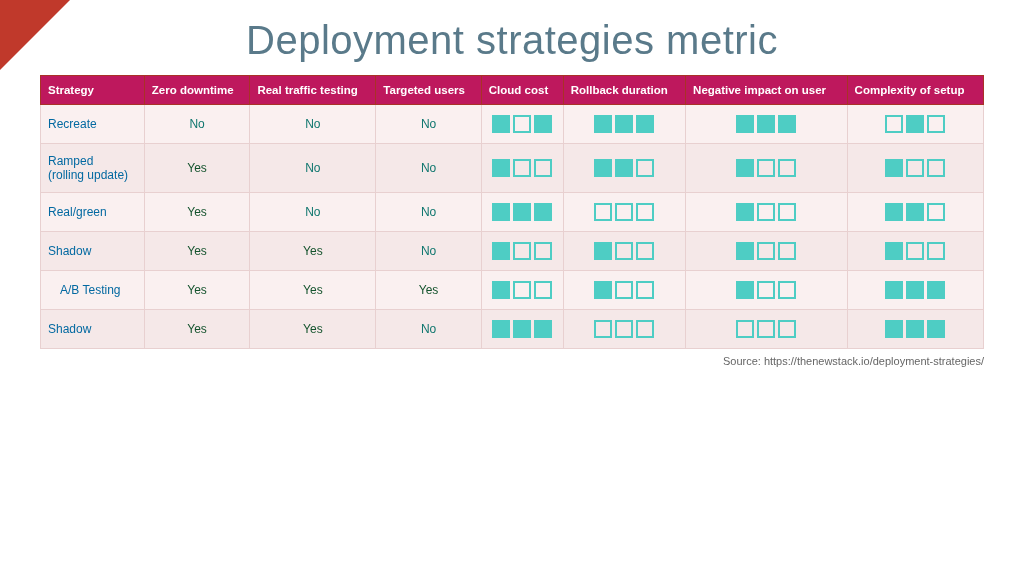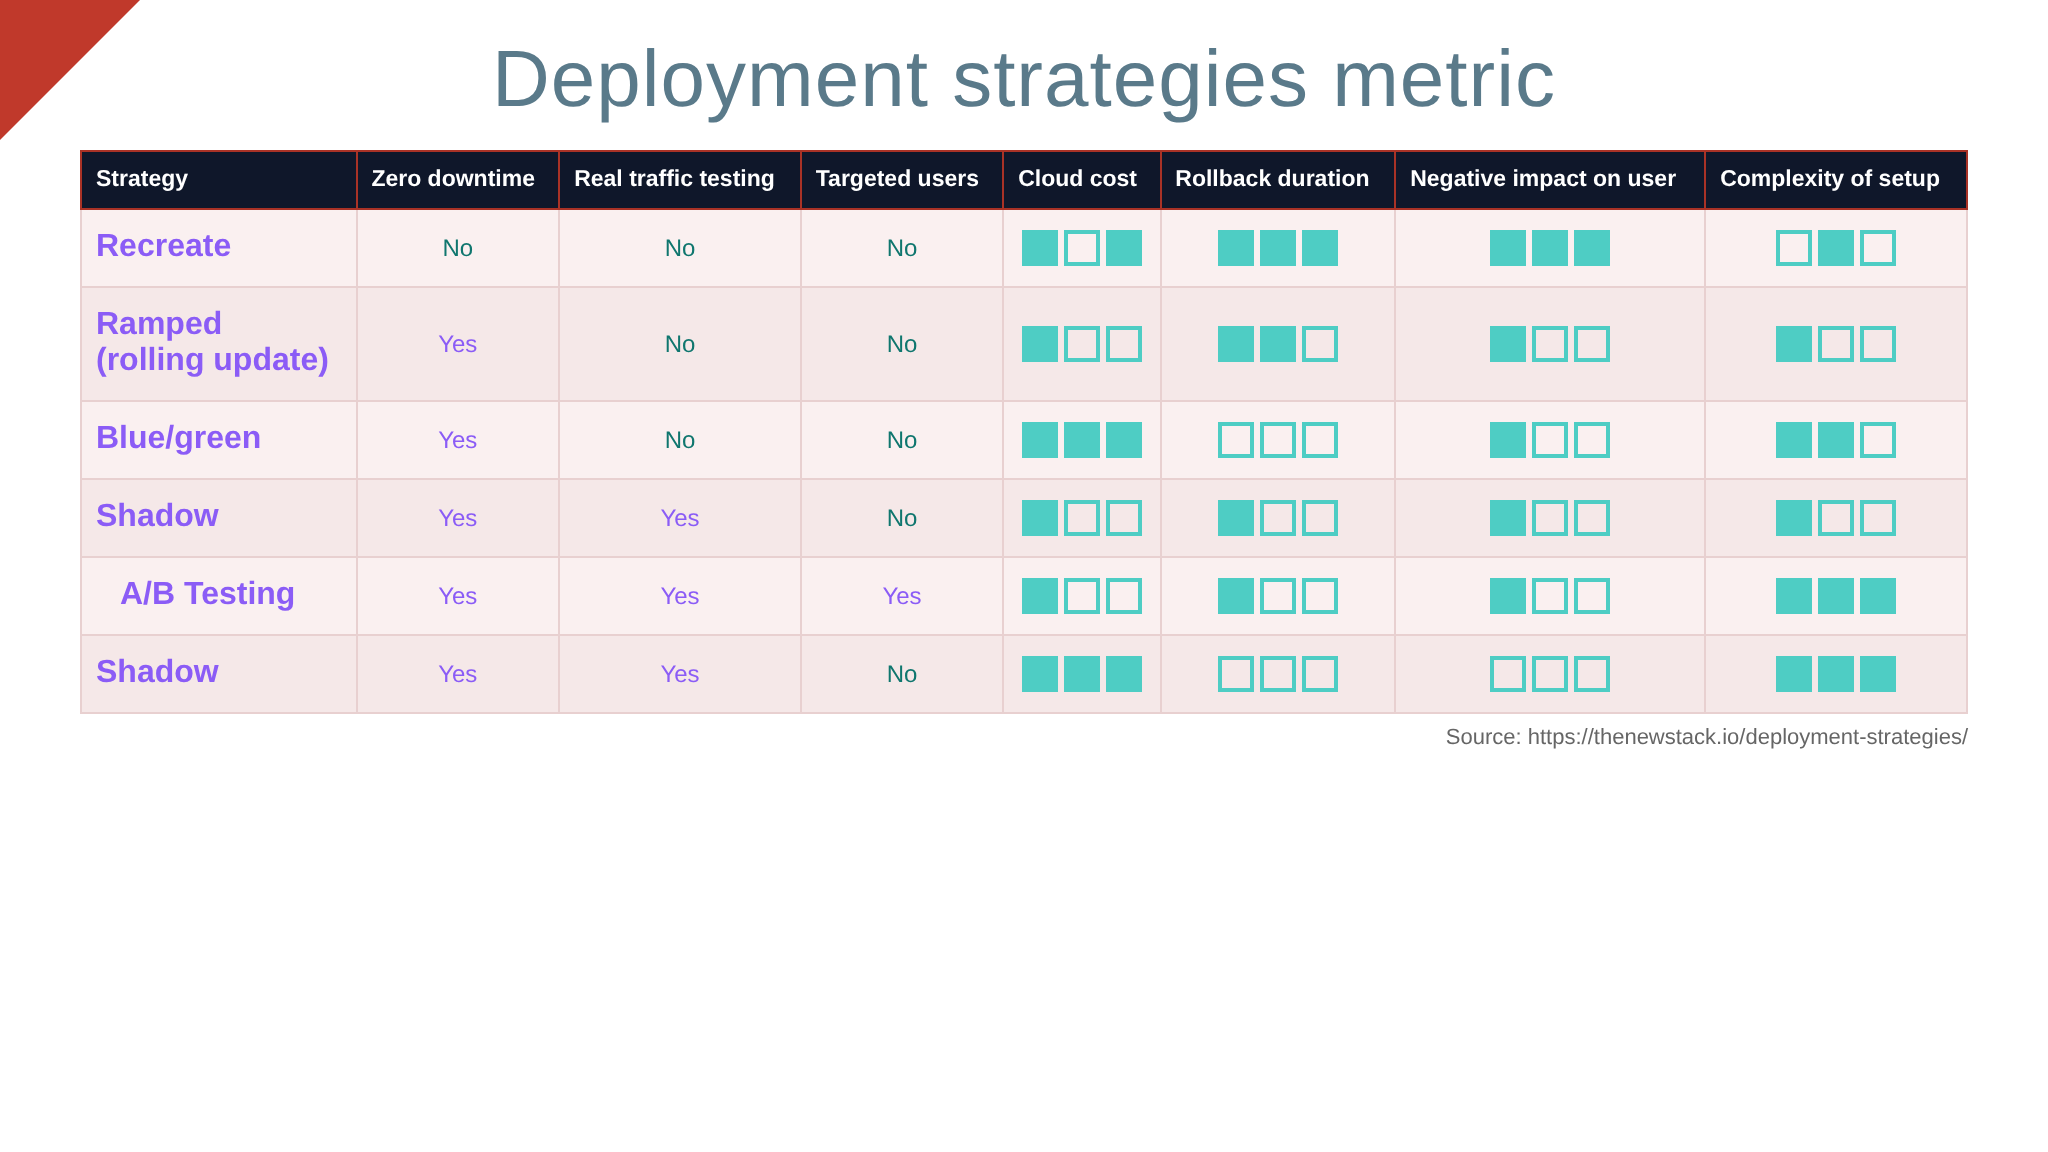--- a/index.html
+++ b/index.html
@@ -35,21 +35,21 @@
       padding: 0 40px;
     }
 
     table {
       width: 100%;
       border-collapse: collapse;
       font-size: 12px;
     }
 
     thead tr th {
-      background: #0f172a;
+      background: #be185d;
       color: #fff;
       font-weight: 600;
       padding: 8px 7px;
       text-align: left;
       vertical-align: middle;
       border: 1px solid #a93226;
       font-size: 11.5px;
     }
 
     tbody tr:nth-child(odd) {
@@ -60,26 +60,26 @@
     }
 
     tbody tr td {
       padding: 10px 7px;
       vertical-align: middle;
       border: 1px solid #e8d0d0;
       font-size: 12px;
     }
 
     .strategy-name {
-      font-weight: bold;
-      color: #8b5cf6;
-      font-size: 16px;
-    }
-
-    .yes { color: #8b5cf6; font-size: 12px; text-align: center; margin-left: 41px; }
+      font-weight: normal;
+      color: #0369a1;
+      font-size: 12px;
+    }
+
+    .yes { color: #14532d; font-size: 12px; text-align: center; margin-left: 41px; }
     .no  { color: #0f766e; font-size: 12px; text-align: center; }
 
     
     .boxes {
       display: flex;
       gap: 3px;
       align-items: center;
       justify-content: center;
     }
 
@@ -187,21 +187,21 @@
           </td>
           <td style="text-align: center;">
             <div class="boxes">
               <div class="box filled"></div>
               <div class="box empty"></div>
               <div class="box empty"></div>
             </div>
           </td>
         </tr>
         <tr>
-          <td><span class="strategy-name" style="white-space: pre-line;">Blue/green</span></td>
+          <td><span class="strategy-name" style="white-space: pre-line;">Real/green</span></td>
           <td class="yes">Yes</td>
           <td class="no">No</td>
           <td class="no">No</td>
           <td style="text-align: center;">
             <div class="boxes">
               <div class="box filled"></div>
               <div class="box filled"></div>
               <div class="box filled"></div>
             </div>
           </td>

